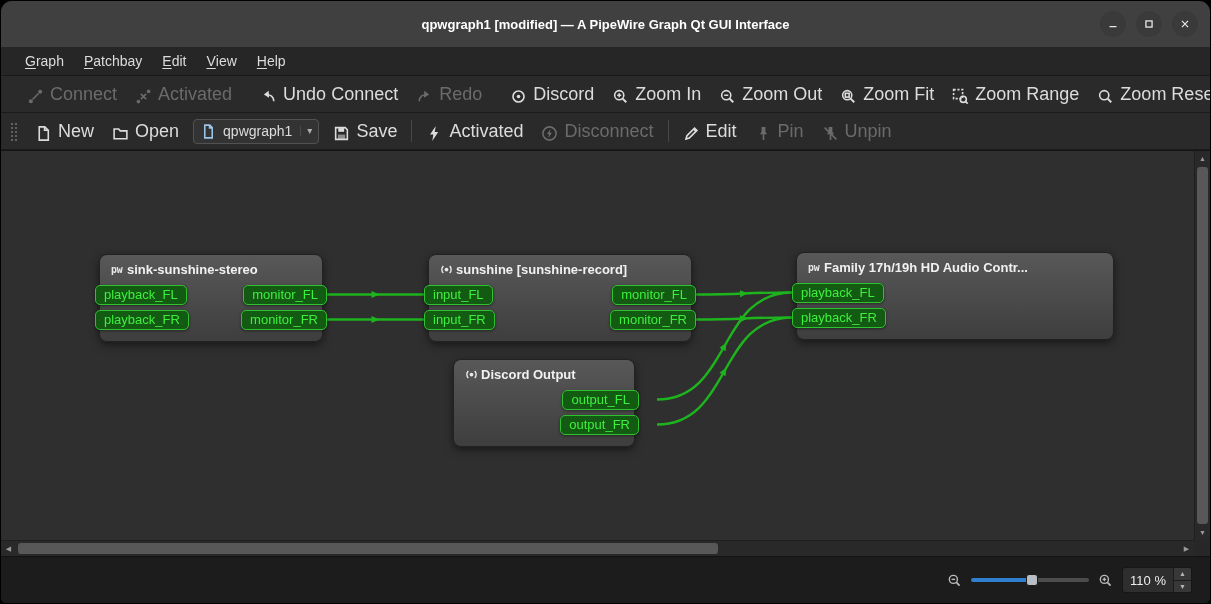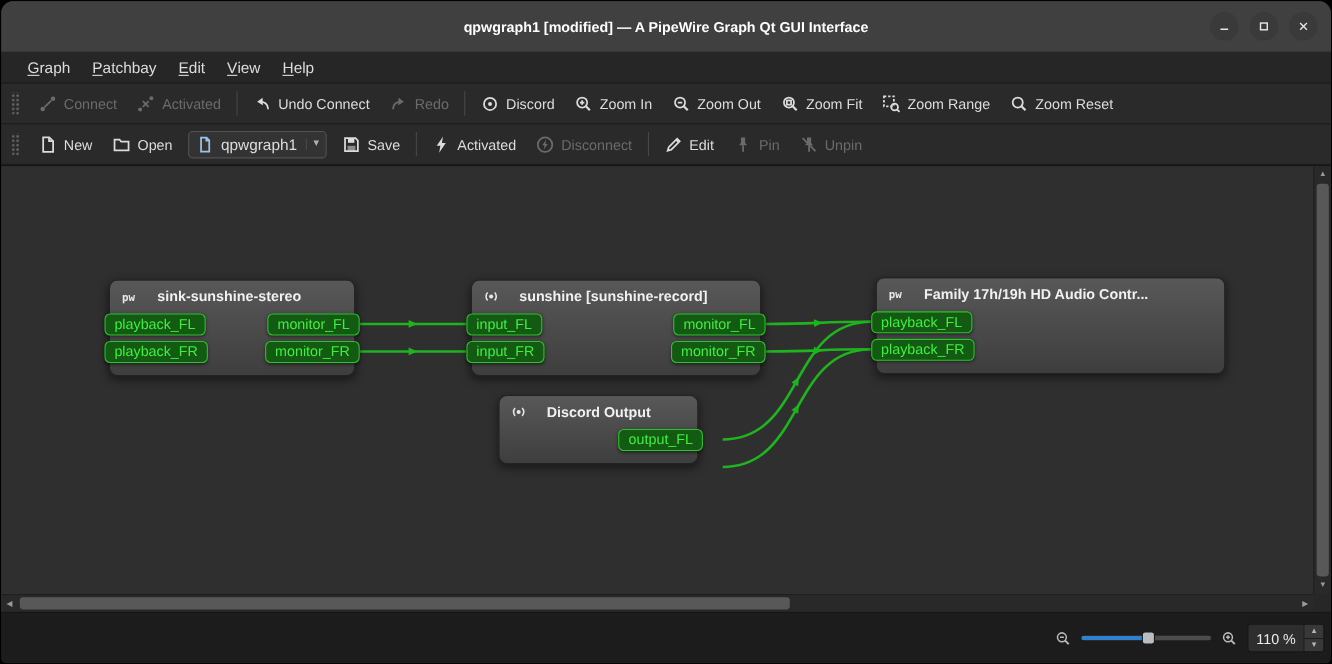--- a/index.html
+++ b/index.html
@@ -9,53 +9,53 @@
   .titlebar{height:46px;background:#404040;display:flex;align-items:center;justify-content:center;position:relative;flex:0 0 auto}
   .title{color:#fff;font-size:13px;font-weight:bold}
   .win-controls{position:absolute;right:12px;top:0;height:100%;display:flex;align-items:center;gap:10px}
   .win-btn{width:26px;height:26px;border-radius:50%;background:#3a3a3a;color:#e6e6e6;display:flex;align-items:center;justify-content:center;cursor:default}
   .win-btn .icon{width:14px;height:14px}
   .menubar{height:29px;background:#262626;display:flex;align-items:stretch;padding-left:14px;border-bottom:1px solid #191919;flex:0 0 auto}
   .menu-item{color:#dcdcdc;font-size:14px;padding:0 10px;display:flex;align-items:center}
   .menu-item u{text-decoration:underline;text-underline-offset:2px}
   .toolbar{height:37px;background:#2a2a2a;display:flex;align-items:center;border-bottom:1px solid #1b1b1b;padding:0 6px;flex:0 0 auto}
   .tb-handle{width:8px;height:20px;margin:0 8px 0 3px;background-image:radial-gradient(circle,#626262 1px,transparent 1.3px);background-size:4px 4px;background-position:0 1px}
-  .tb-btn{display:flex;align-items:center;gap:6px;padding:4px 9px;border-radius:4px;color:#dcdcdc;font-size:13px;white-space:nowrap}
+  .tb-btn{display:flex;align-items:flex-end;gap:6px;padding:4px 9px;border-radius:4px;color:#dcdcdc;font-size:18px;white-space:nowrap}
   .tb-btn.disabled{color:#6b6b6b}
   .tb-sep{width:1px;height:22px;background:#474747;margin:0 5px}
   .tb-combo{display:flex;align-items:center;gap:6px;padding:3px 6px;border:1px solid #525252;border-radius:4px;background:#333;color:#dcdcdc;font-size:14px;margin:0 5px}
   .tb-combo .icon{color:#9cc3e8}
   .combo-arrow{color:#b0b0b0;font-size:10px;border-left:1px solid #4a4a4a;padding-left:6px;margin-left:2px;line-height:1}
   .icon{width:17px;height:17px;display:inline-flex;align-items:center;justify-content:center;flex:0 0 auto}
   .icon svg{width:100%;height:100%;display:block}
   .icon.small{width:15px;height:15px;color:#b9b9b9}
   .canvas-wrap{position:relative;flex:1 1 auto;background:#2f2f2f;border-top:1px solid #151515}
   #canvas{position:absolute;left:0;top:0;right:16px;bottom:16px;overflow:hidden}
   #wires{position:absolute;left:0;top:0;pointer-events:none}
   .wire{fill:none;stroke:var(--wire,#1eb41e);stroke-width:2.4}
   .wire-arrow{fill:var(--wire,#1eb41e)}
   .node{position:absolute;background:linear-gradient(#585858,#3e3e3e);border:1px solid #222;border-radius:8px;box-shadow:0 3px 9px rgba(0,0,0,.5)}
-  .node-header{display:flex;align-items:center;gap:18px;padding:7px 10px 5px;color:#f1f1f1;font-size:13px;font-weight:bold;white-space:nowrap;overflow:hidden}
+  .node-header{display:flex;align-items:center;gap:2px;padding:7px 10px 5px;color:#f1f1f1;font-size:13px;font-weight:bold;white-space:nowrap;overflow:hidden}
   .node-header .icon{width:15px;height:15px;color:#e9e9e9}
   .node-ports{padding:2px 0 7px}
   .port-row{display:flex;justify-content:flex-start;align-items:center;margin-bottom:4px;height:21px}
   .port{display:inline-block;padding:1px 8px 2px;border-radius:5px;background:var(--port_bg,#135a13);border:1.5px solid var(--accent_green,#2fc12f);color:var(--port_text,#3ef03e);font-size:13px;white-space:nowrap;box-shadow:0 1px 3px rgba(0,0,0,.45)}
   .slot.left{margin-left:-5px}
   .slot.right{margin-left:auto;margin-right:-5px}
   .vscroll{position:absolute;top:0;right:0;bottom:16px;width:16px;background:#292929;border-left:1px solid #1f1f1f}
   .hscroll{position:absolute;left:0;right:16px;bottom:0;height:16px;background:#292929;border-top:1px solid #1f1f1f}
   .sb-corner{position:absolute;right:0;bottom:0;width:16px;height:16px;background:#272727}
   .sb-arrow{position:absolute;color:#9a9a9a;font-size:7px;width:15px;height:15px;display:flex;align-items:center;justify-content:center}
   .vscroll .up{top:0;left:0}
   .vscroll .down{bottom:0;left:0}
   .hscroll .left{left:0;top:0}
   .hscroll .right{right:0;top:0}
   .vscroll .sb-handle{position:absolute;left:2px;right:2px;top:16px;bottom:16px;background:#585858;border-radius:3px}
   .hscroll .sb-handle{position:absolute;top:2px;bottom:2px;left:17px;width:700px;background:#585858;border-radius:3px}
-  .statusbar{height:47px;background:#1c1c1c;border-top:1px solid #121212;display:flex;align-items:center;justify-content:flex-end;gap:9px;padding:0 6px;flex:0 0 auto}
+  .statusbar{height:47px;background:#1c1c1c;border-top:1px solid #121212;display:flex;align-items:center;justify-content:flex-end;gap:9px;padding:0 18px;flex:0 0 auto}
   .slider{position:relative;width:118px;height:16px}
   .slider-track{position:absolute;left:0;right:0;top:6px;height:4px;background:#4c4c4c;border-radius:2px;overflow:hidden}
   .slider-fill{height:100%;background:var(--slider_blue,#3080d0);border-radius:2px}
   .slider-handle{position:absolute;top:2px;width:12px;height:12px;border-radius:3px;background:#b9bec4;border:1px solid #1a1a1a}
   .spinbox{display:flex;align-items:stretch;background:#2e2e2e;border:1px solid #171717;border-radius:3px;height:26px;overflow:hidden}
   .spin-value{color:#ececec;font-size:13px;padding:0 7px;min-width:46px;text-align:right;display:flex;align-items:center;justify-content:flex-end}
   .spin-arrows{display:flex;flex-direction:column;border-left:1px solid #1c1c1c}
   .spin-up,.spin-down{flex:1;width:17px;display:flex;align-items:center;justify-content:center;color:#b5b5b5;font-size:7px;background:#383838}
   .spin-up{border-bottom:1px solid #1c1c1c}
 </style>
@@ -373,20 +373,24 @@
                 <path d="M4.6 4.2a5.4 5.4 0 0 0 0 7.6 M11.4 4.2a5.4 5.4 0 0 1 0 7.6" stroke="currentColor" fill="none" stroke-width="1.5"></path>
               </svg>
             </span>
             <span>Discord Output</span>
           </div>
           <div class="node-ports">
             <div class="port-row">
               <div class="slot left"></div>
               <div class="slot right"><span class="port out">output_FL</span></div>
             </div>
+            <div class="port-row">
+              <div class="slot left"></div>
+              <div class="slot right"><span class="port out">output_FR</span></div>
+            </div>
           </div>
         </div>
       </div>
     <div class="vscroll">
       <div class="sb-arrow up">▲</div>
       <div class="sb-handle"></div>
       <div class="sb-arrow down">▼</div>
     </div>
     <div class="hscroll">
       <div class="sb-arrow left">◀</div>

